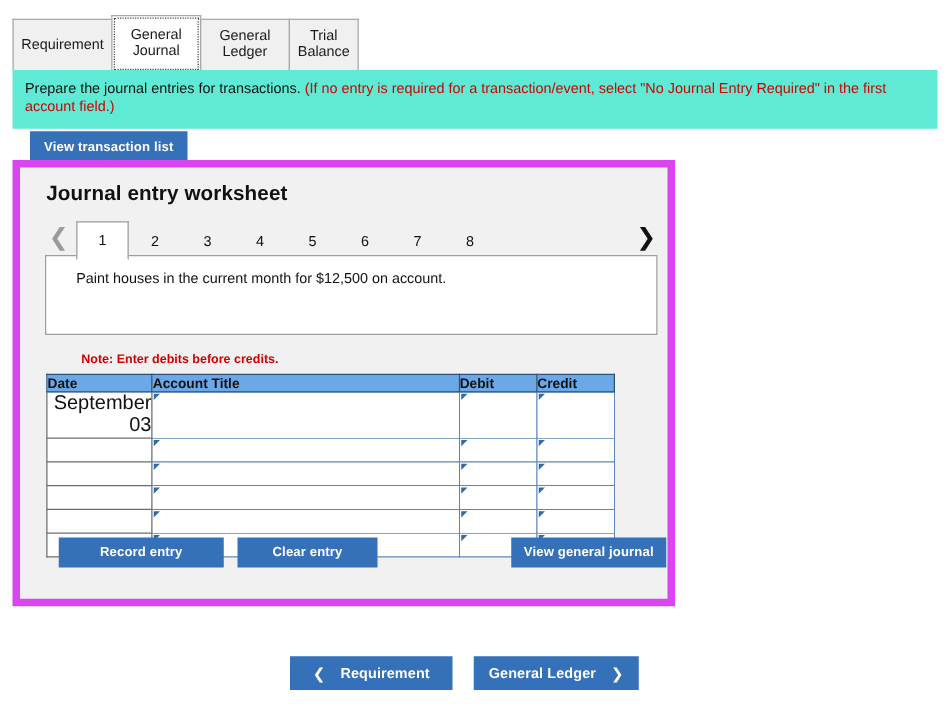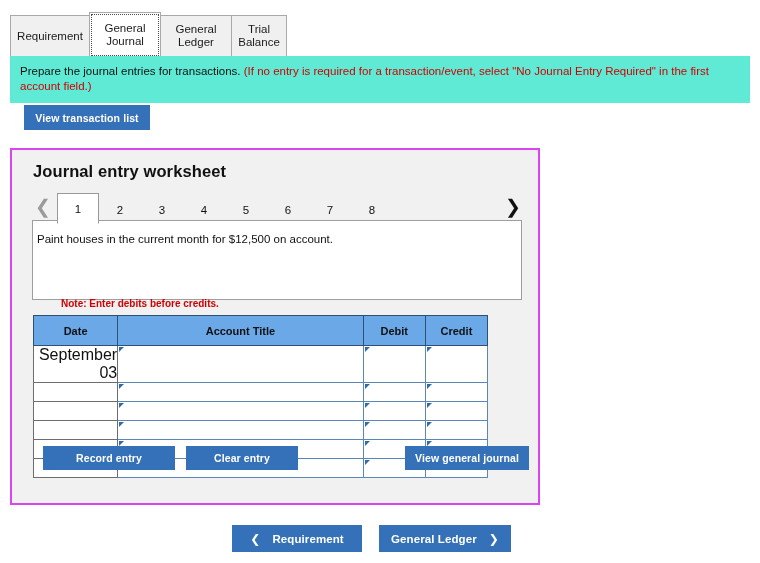--- a/index.html
+++ b/index.html
@@ -86,24 +86,24 @@
   }
   .btn-view-tx {
     position: absolute;
     left: 24px; top: 105px;
     width: 126px; height: 25px;
   }
 
   
   .panel {
     position: absolute;
-    left: 10px; top: 148px;
+    left: 10px; top: 128px;
     width: 530px; height: 357px;
     background: #f1f1f1;
-    border: 2px solid #d946ef;
+    border: 6px solid #d946ef;
   }
   .panel-title {
     position: absolute;
     left: 21px; top: 12px;
     font-size: 16.5px;
     font-weight: bold;
     color: #111111;
     letter-spacing: 0.1px;
   }
 
@@ -149,24 +149,24 @@
     border: 1px solid #999999;
     border-bottom: 1px solid #ffffff;
     z-index: 3;
     margin-bottom: -1px;
   }
 
   
   .txbox {
     position: absolute;
     left: 20px; top: 70px;
-    width: 490px; height: 80px;
+    width: 490px; height: 64px;
     background: #ffffff;
     border: 1px solid #9e9e9e;
-    padding: 11px 4px;
+    padding: 11px 24px;
     font-size: 11.5px;
     color: #111111;
     line-height: 15px;
   }
   .note {
     position: absolute;
     left: 21px; top: 148px;
     font-size: 10px;
     font-weight: bold;
     color: #d10000;
@@ -178,25 +178,25 @@
     position: absolute;
     left: 21px; top: 165px;
     width: 455px;
     border-collapse: collapse;
     table-layout: fixed;
     background: #ffffff;
   }
   .jtable th {
     background: #6aa8e8;
     border: 1px solid #2f4f73;
-    height: 30px;
+    height: 14px;
     font-size: 11px;
     font-weight: bold;
     color: #111111;
-    text-align: center;
+    text-align: left;
     padding: 0;
   }
   .jtable td {
     height: 19px;
     padding: 0;
     border: 1px solid #6d6d6d;
     font-size: 16px;
     color: #111111;
     vertical-align: middle;
     text-align: right;

